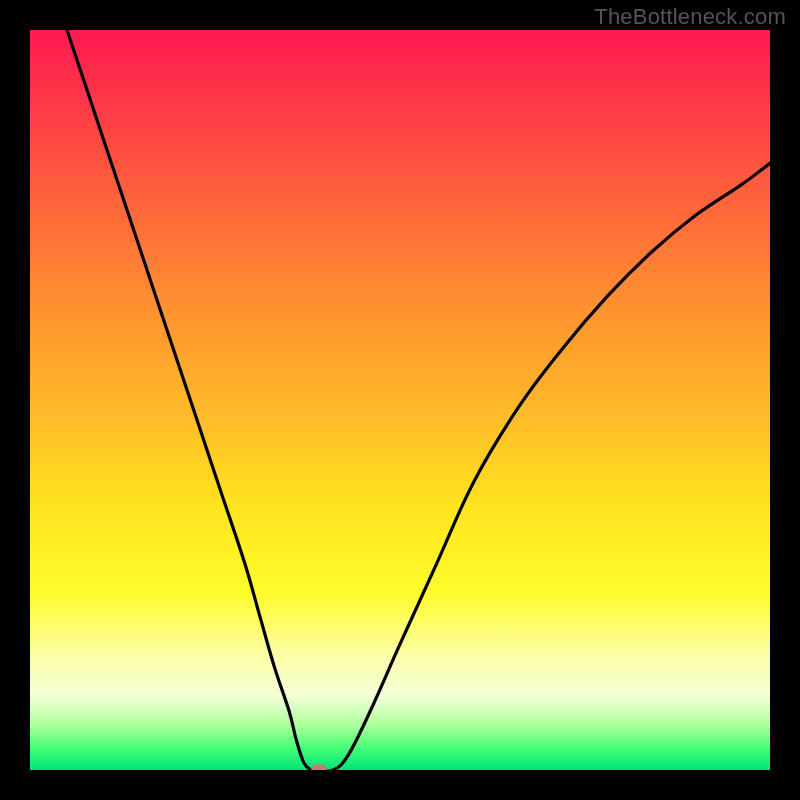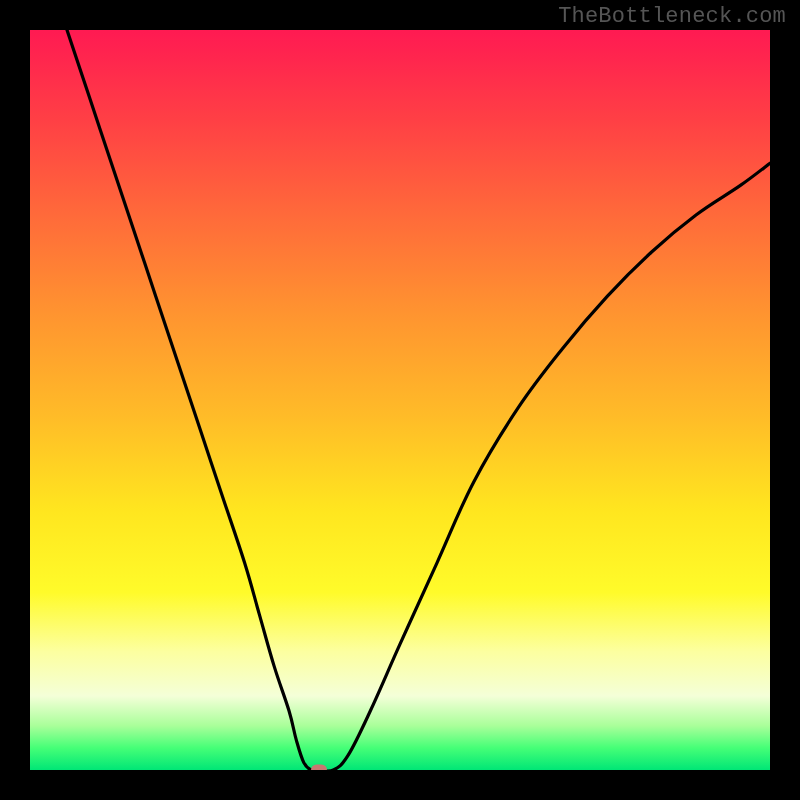--- a/index.html
+++ b/index.html
@@ -9,21 +9,20 @@
     height: 800px;
     background: #000;
     overflow: hidden;
     font-family: Arial, Helvetica, sans-serif;
   }
   .frame {
     position: relative;
     width: 800px;
     height: 800px;
     background: #000;
-    font-family: Liberation Mono, monospace;
   }
   .watermark {
     position: absolute;
     top: 4px;
     right: 14px;
     color: #555;
     font-size: 22px;
     font-weight: 400;
     letter-spacing: 0.2px;
     z-index: 10;

